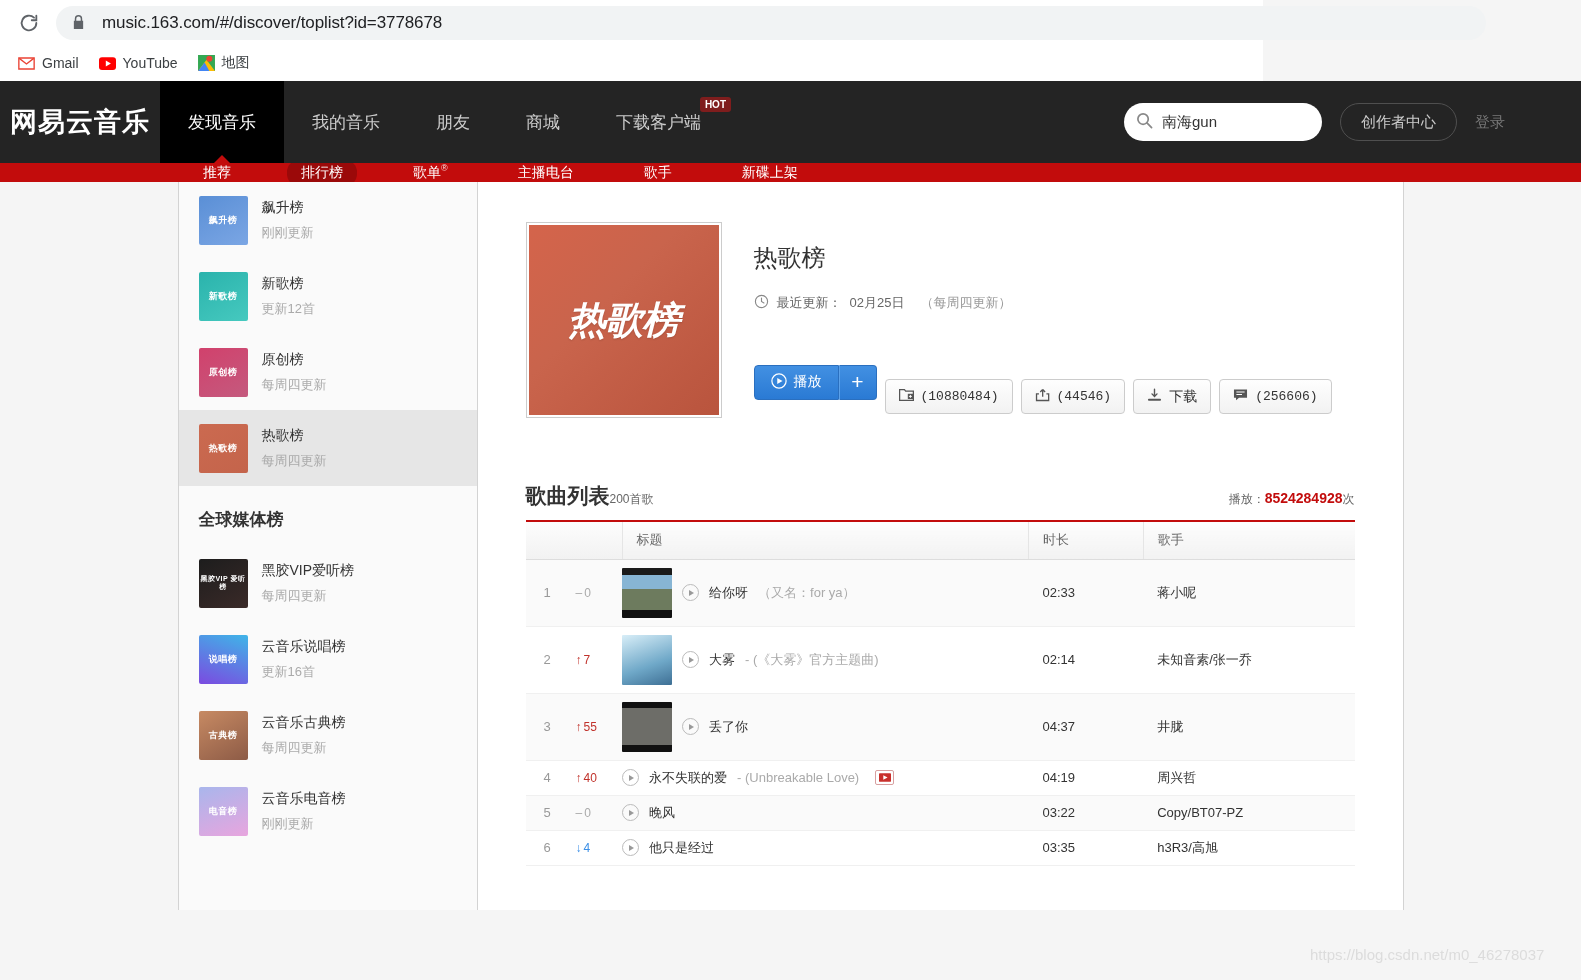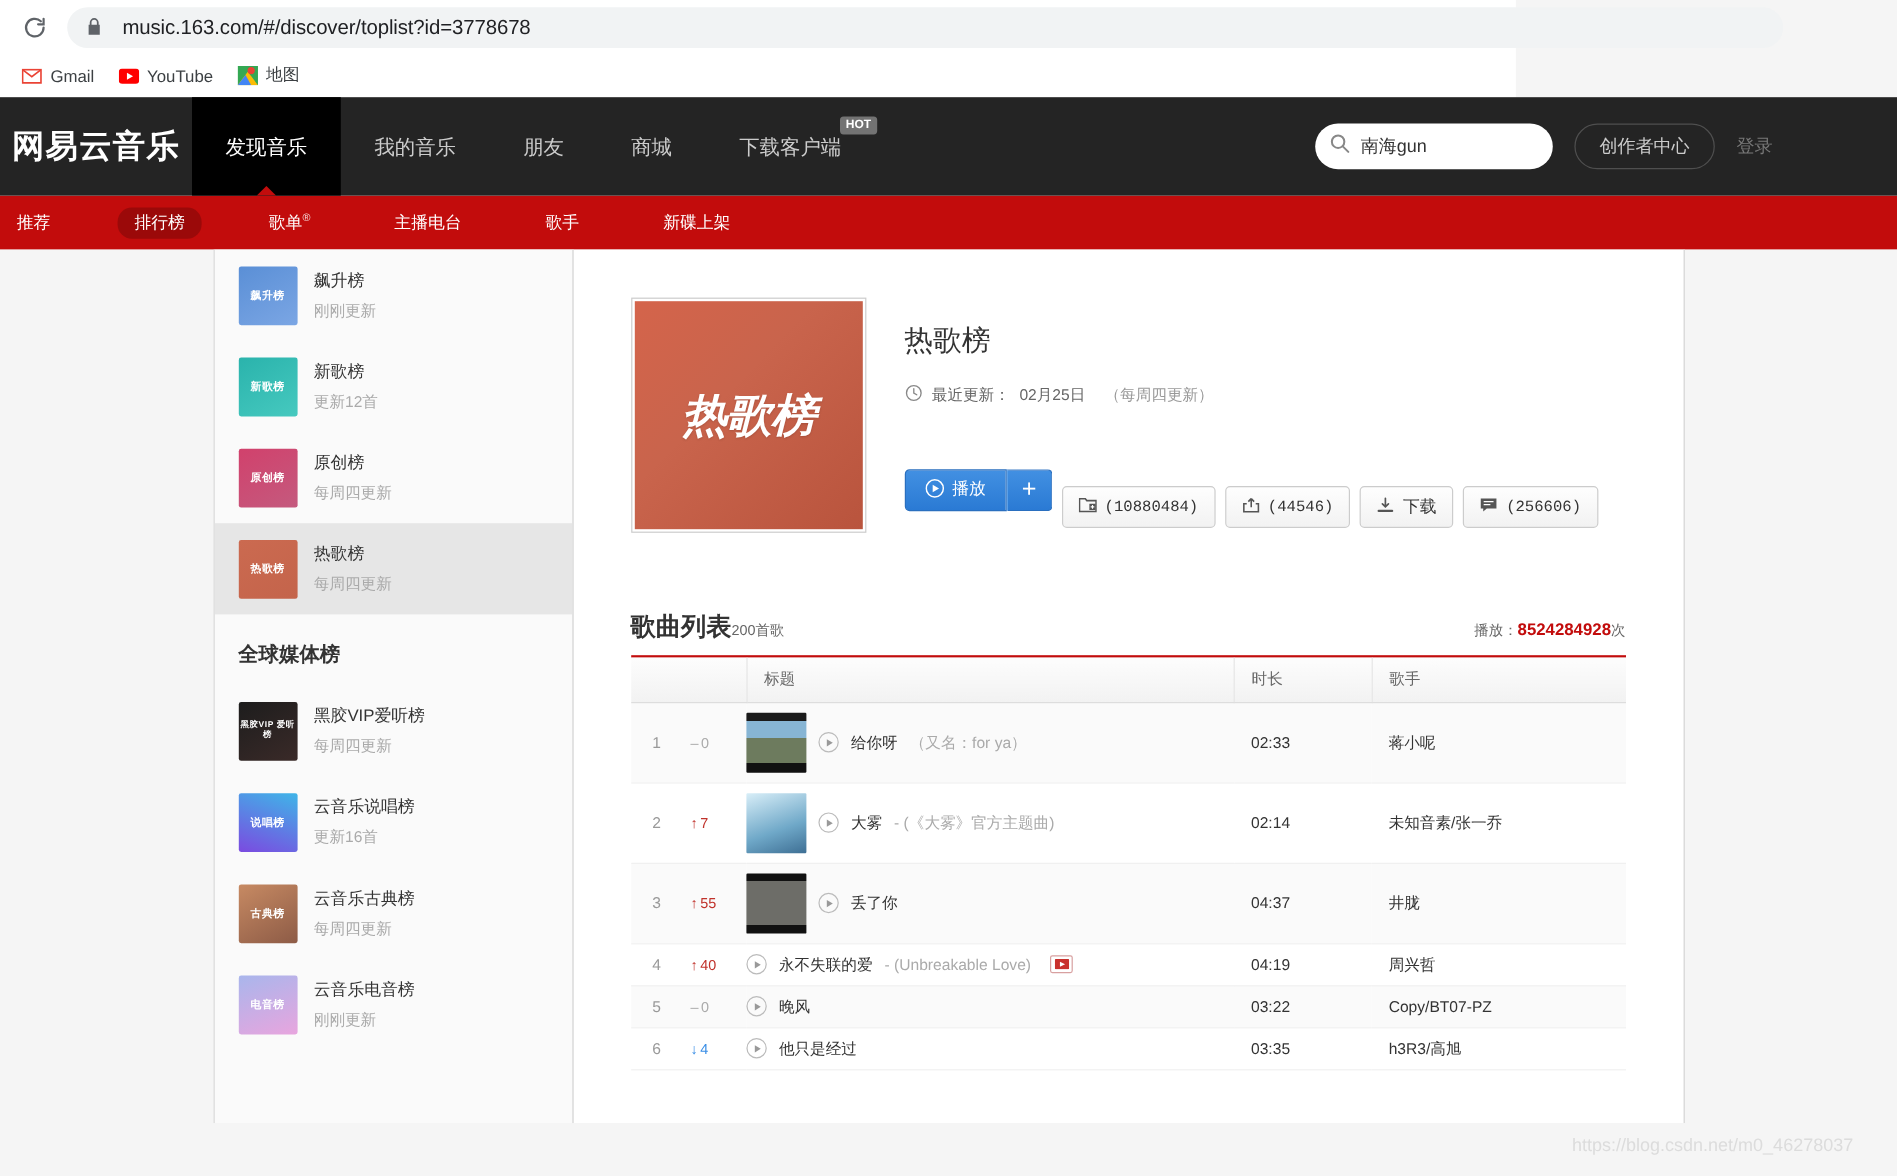--- a/index.html
+++ b/index.html
@@ -59,46 +59,47 @@
   }
   .nav-item.active { background: #000; color: #fff; text-align: center; }
   .nav-item.active::after {
     content: ""; position: absolute; bottom: 0; left: 50%;
     transform: translateX(-50%);
     border-left: 8px solid transparent; border-right: 8px solid transparent;
     border-bottom: 8px solid #c20c0c;
   }
   .hot-badge {
     position: absolute; top: 16px; right: -2px;
-    background: #737373; color: #fff; font-size: 10px; font-weight: 700;
+    background: #7f1d1d; color: #fff; font-size: 10px; font-weight: 700;
     padding: 2px 5px; border-radius: 3px; line-height: 1.1;
   }
   .header-right {
     margin-left: auto; display: flex; align-items: center; gap: 18px;
-    padding-right: 104px;
+    padding-right: 76px;
   }
   .search-box {
     width: 198px; height: 38px; background: #fff; border-radius: 19px;
     display: flex; align-items: center; padding: 0 12px;
   }
   .search-box svg { flex: 0 0 17px; }
   .search-input {
     border: 0; outline: 0; background: transparent; margin-left: 9px;
     font-size: 15px; color: #333; width: 140px;
     font-family: "Liberation Sans", sans-serif;
   }
   .creator-btn {
     height: 38px; padding: 0 20px; border: 1px solid #4f4f4f; border-radius: 19px;
     color: #ccc; font-size: 15px; display: flex; align-items: center; cursor: pointer;
   }
   .login-link { color: #787878; font-size: 15px; cursor: pointer; }
 
   
   .sub-nav {
-    height: 45px; background: #c20c0c; display: flex; align-items: center;
+    height: 19px; background: #c20c0c; display: flex; align-items: center;
+    padding-left: 189px;
   }
   .sub-item {
     color: #fff; font-size: 14px; padding: 4px 14px; margin-right: 42px;
     cursor: pointer; border-radius: 12px; white-space: nowrap;
   }
   .sub-item.active { background: #9b0909; }
   .sup { font-size: 9px; vertical-align: super; opacity: .85; }
 
   
   .page {

